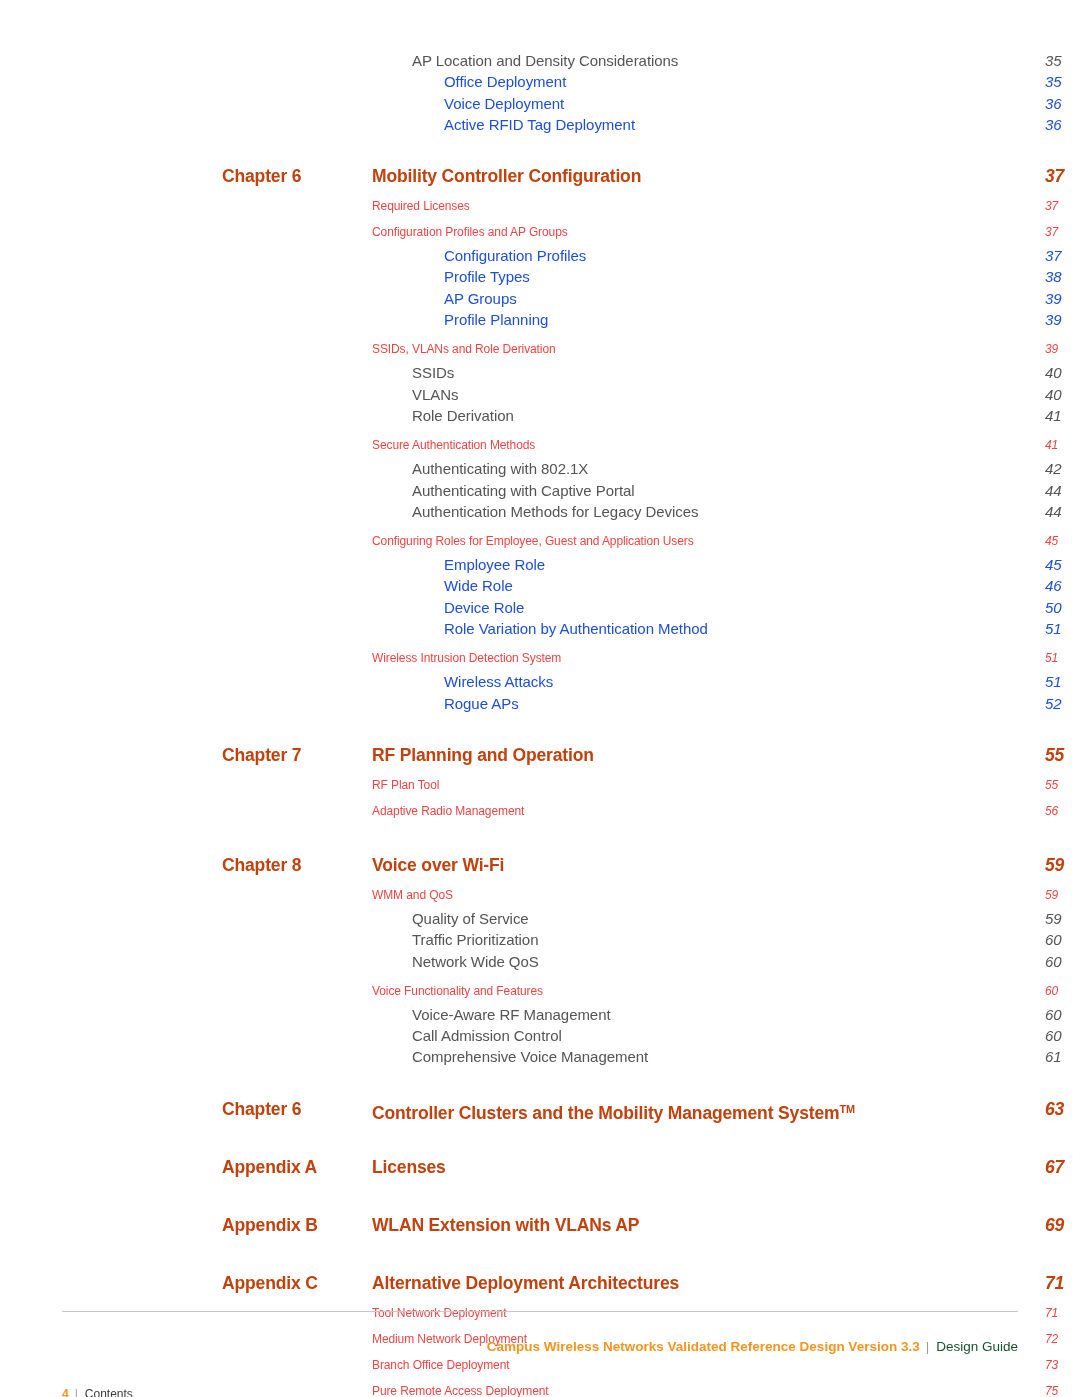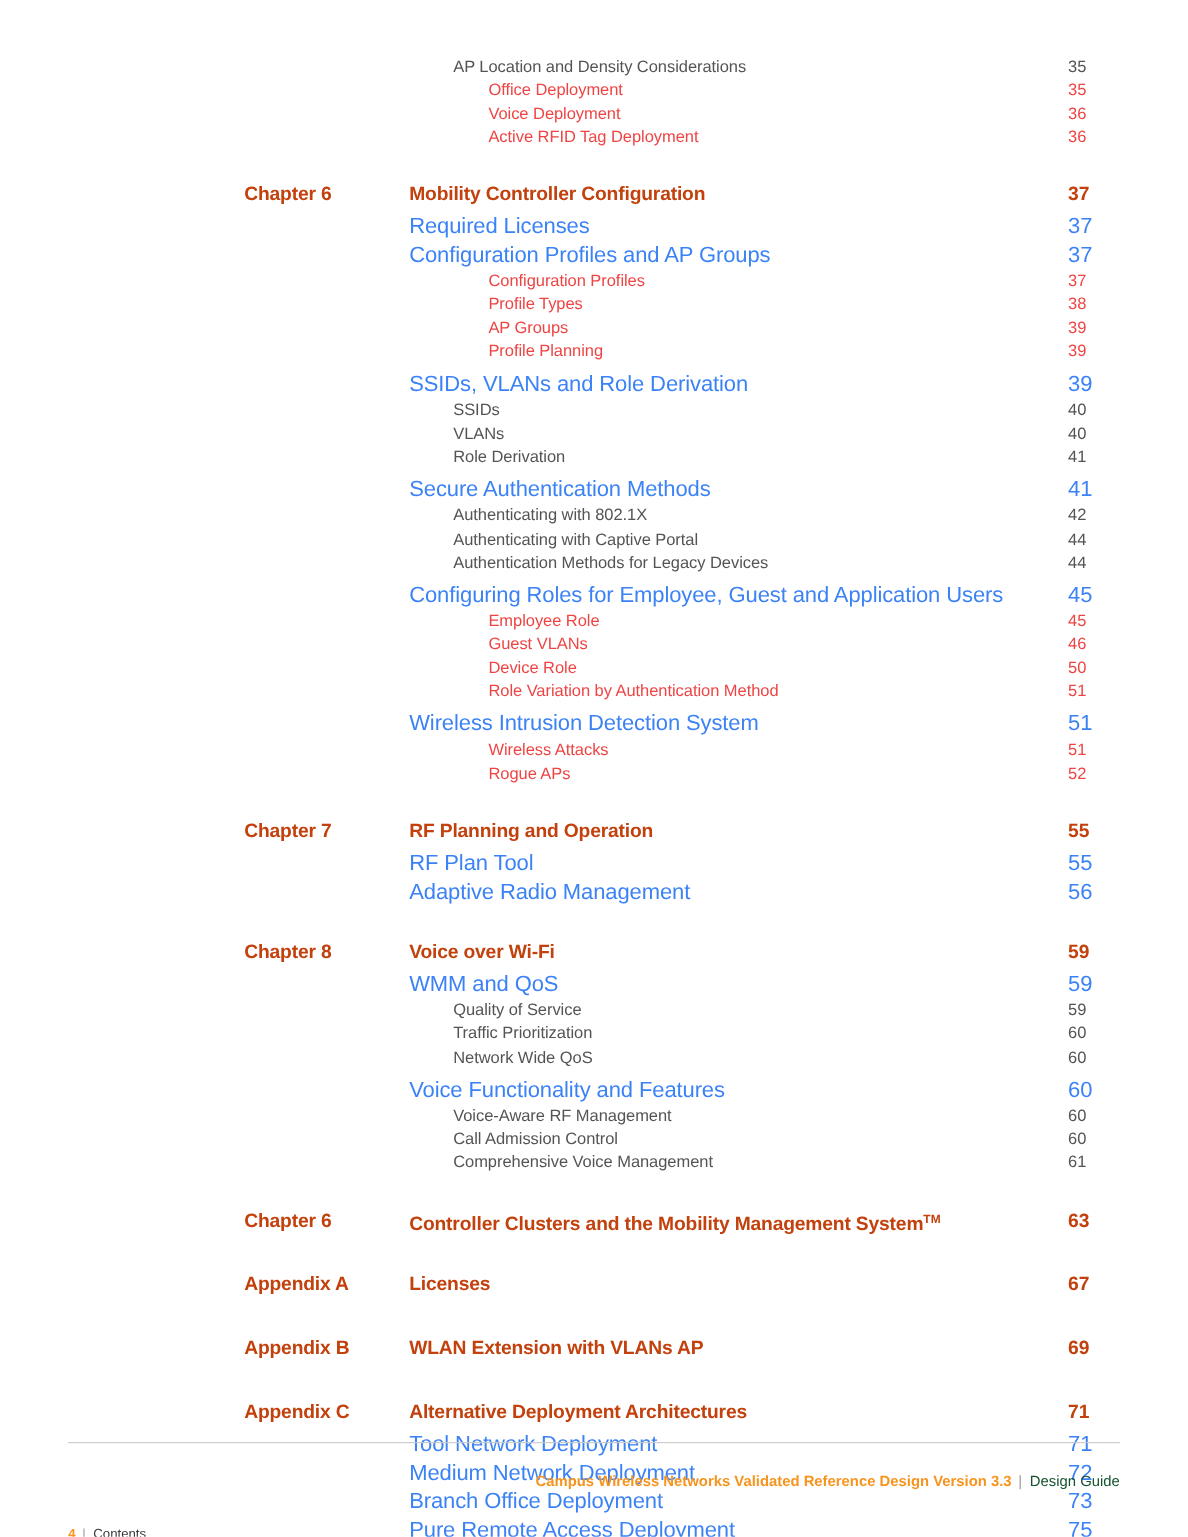--- a/index.html
+++ b/index.html
@@ -42,25 +42,26 @@
   }
 
   .row .label {
     position: absolute;
     top: 0;
     line-height: 21.3px;
     white-space: nowrap;
   }
   .row .page-no {
     position: absolute;
-    left: 971px;
+    left: 1045px;
     top: 0;
     line-height: 21.3px;
     text-align: right;
     white-space: nowrap;
+    font-style: italic;
   }
   .row .chap-no {
     position: absolute;
     left: 222px;
     top: 0;
     line-height: 21.3px;
     white-space: nowrap;
   }
 
   
@@ -80,22 +81,22 @@
     left: 372px;
   }
 
   
   .gap-lg { height: 24px; }
   .gap-sm { height: 6px; }
 
   
   .row.lvl2 .label,
   .row.lvl2 .page-no {
-    color: #3b82f6;
-    font-size: 20px;
+    color: #ef4444;
+    font-size: 12px;
     font-weight: normal;
     letter-spacing: -0.1px;
   }
   .row.lvl2 { height: 26px; }
   .row.lvl2 .label,
   .row.lvl2 .page-no { line-height: 26px; }
   .row.lvl2 .label { left: 372px; }
 
   
   .row.lvl3 .label,
@@ -103,21 +104,21 @@
     color: #545454;
     font-size: 15px;
     font-weight: normal;
     letter-spacing: -0.05px;
   }
   .row.lvl3 .label { left: 412px; }
 
   
   .row.lvl4 .label,
   .row.lvl4 .page-no {
-    color: #ef4444;
+    color: #1d4ed8;
     font-size: 15px;
     font-weight: normal;
     letter-spacing: -0.05px;
   }
   .row.lvl4 .label { left: 444px; }
 
   .tm {
     font-size: 0.62em;
     vertical-align: 0.55em;
     letter-spacing: 0;
@@ -270,21 +271,21 @@
       <div class="gap-sm"></div>
       <div class="row lvl2">
         <span class="label">Configuring Roles for Employee, Guest and Application Users</span>
         <span class="page-no">45</span>
       </div>
       <div class="row lvl4">
         <span class="label">Employee Role</span>
         <span class="page-no">45</span>
       </div>
       <div class="row lvl4">
-        <span class="label">Guest VLANs</span>
+        <span class="label">Wide Role</span>
         <span class="page-no">46</span>
       </div>
       <div class="row lvl4">
         <span class="label">Device Role</span>
         <span class="page-no">50</span>
       </div>
       <div class="row lvl4">
         <span class="label">Role Variation by Authentication Method</span>
         <span class="page-no">51</span>
       </div>

